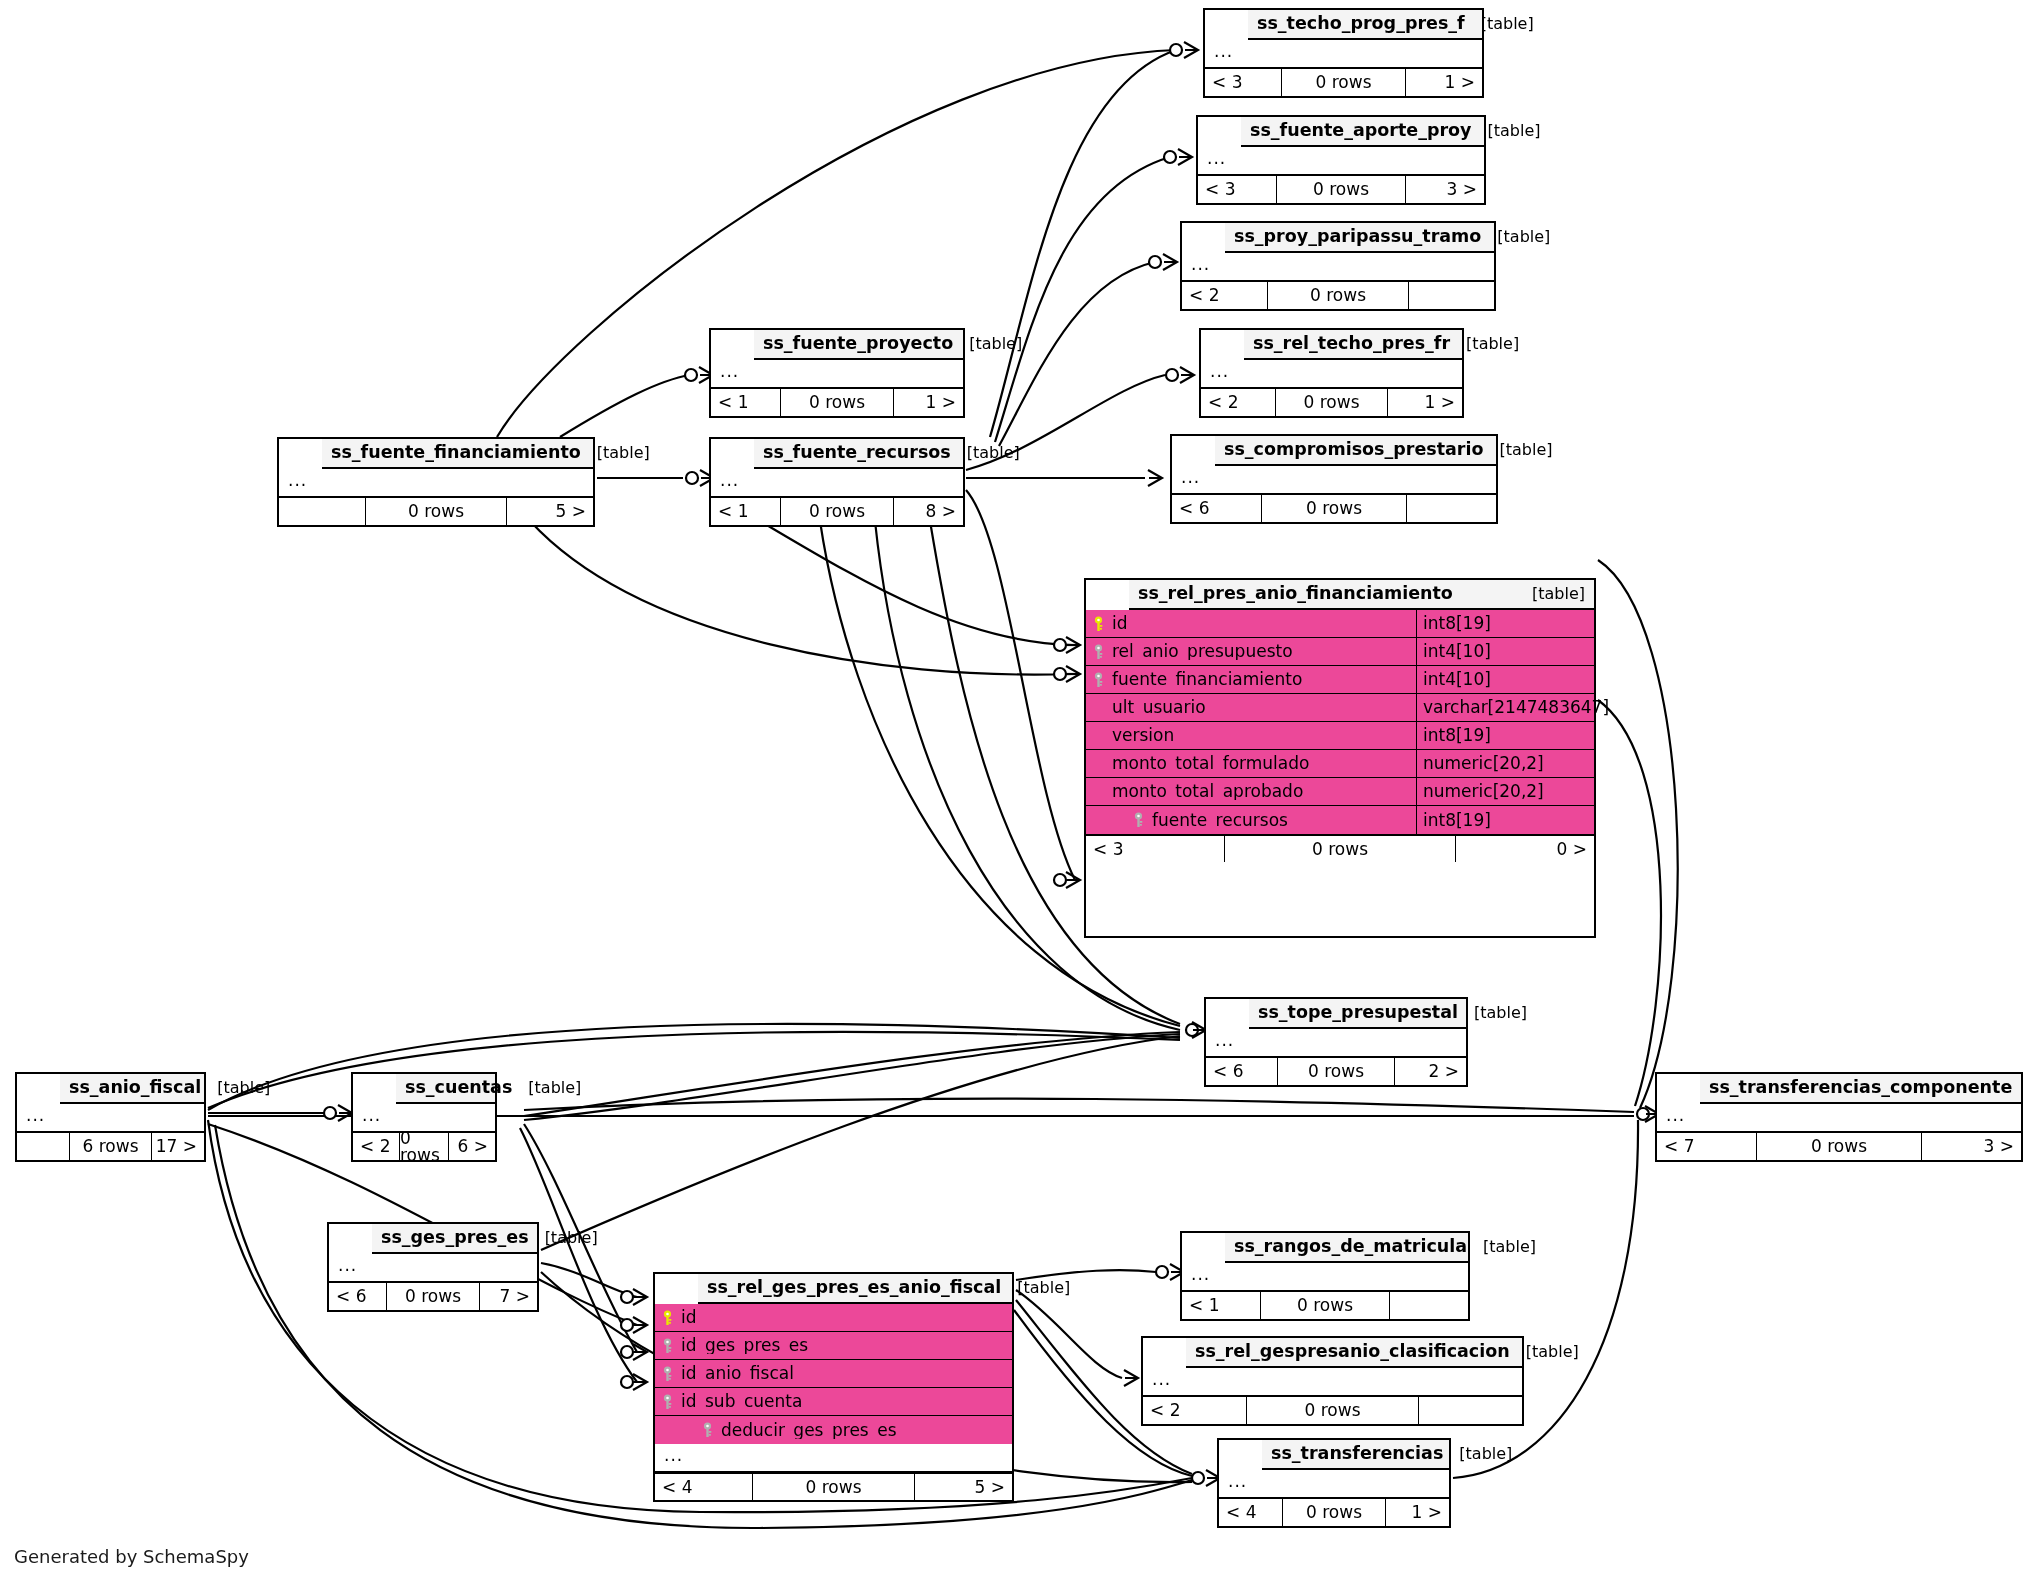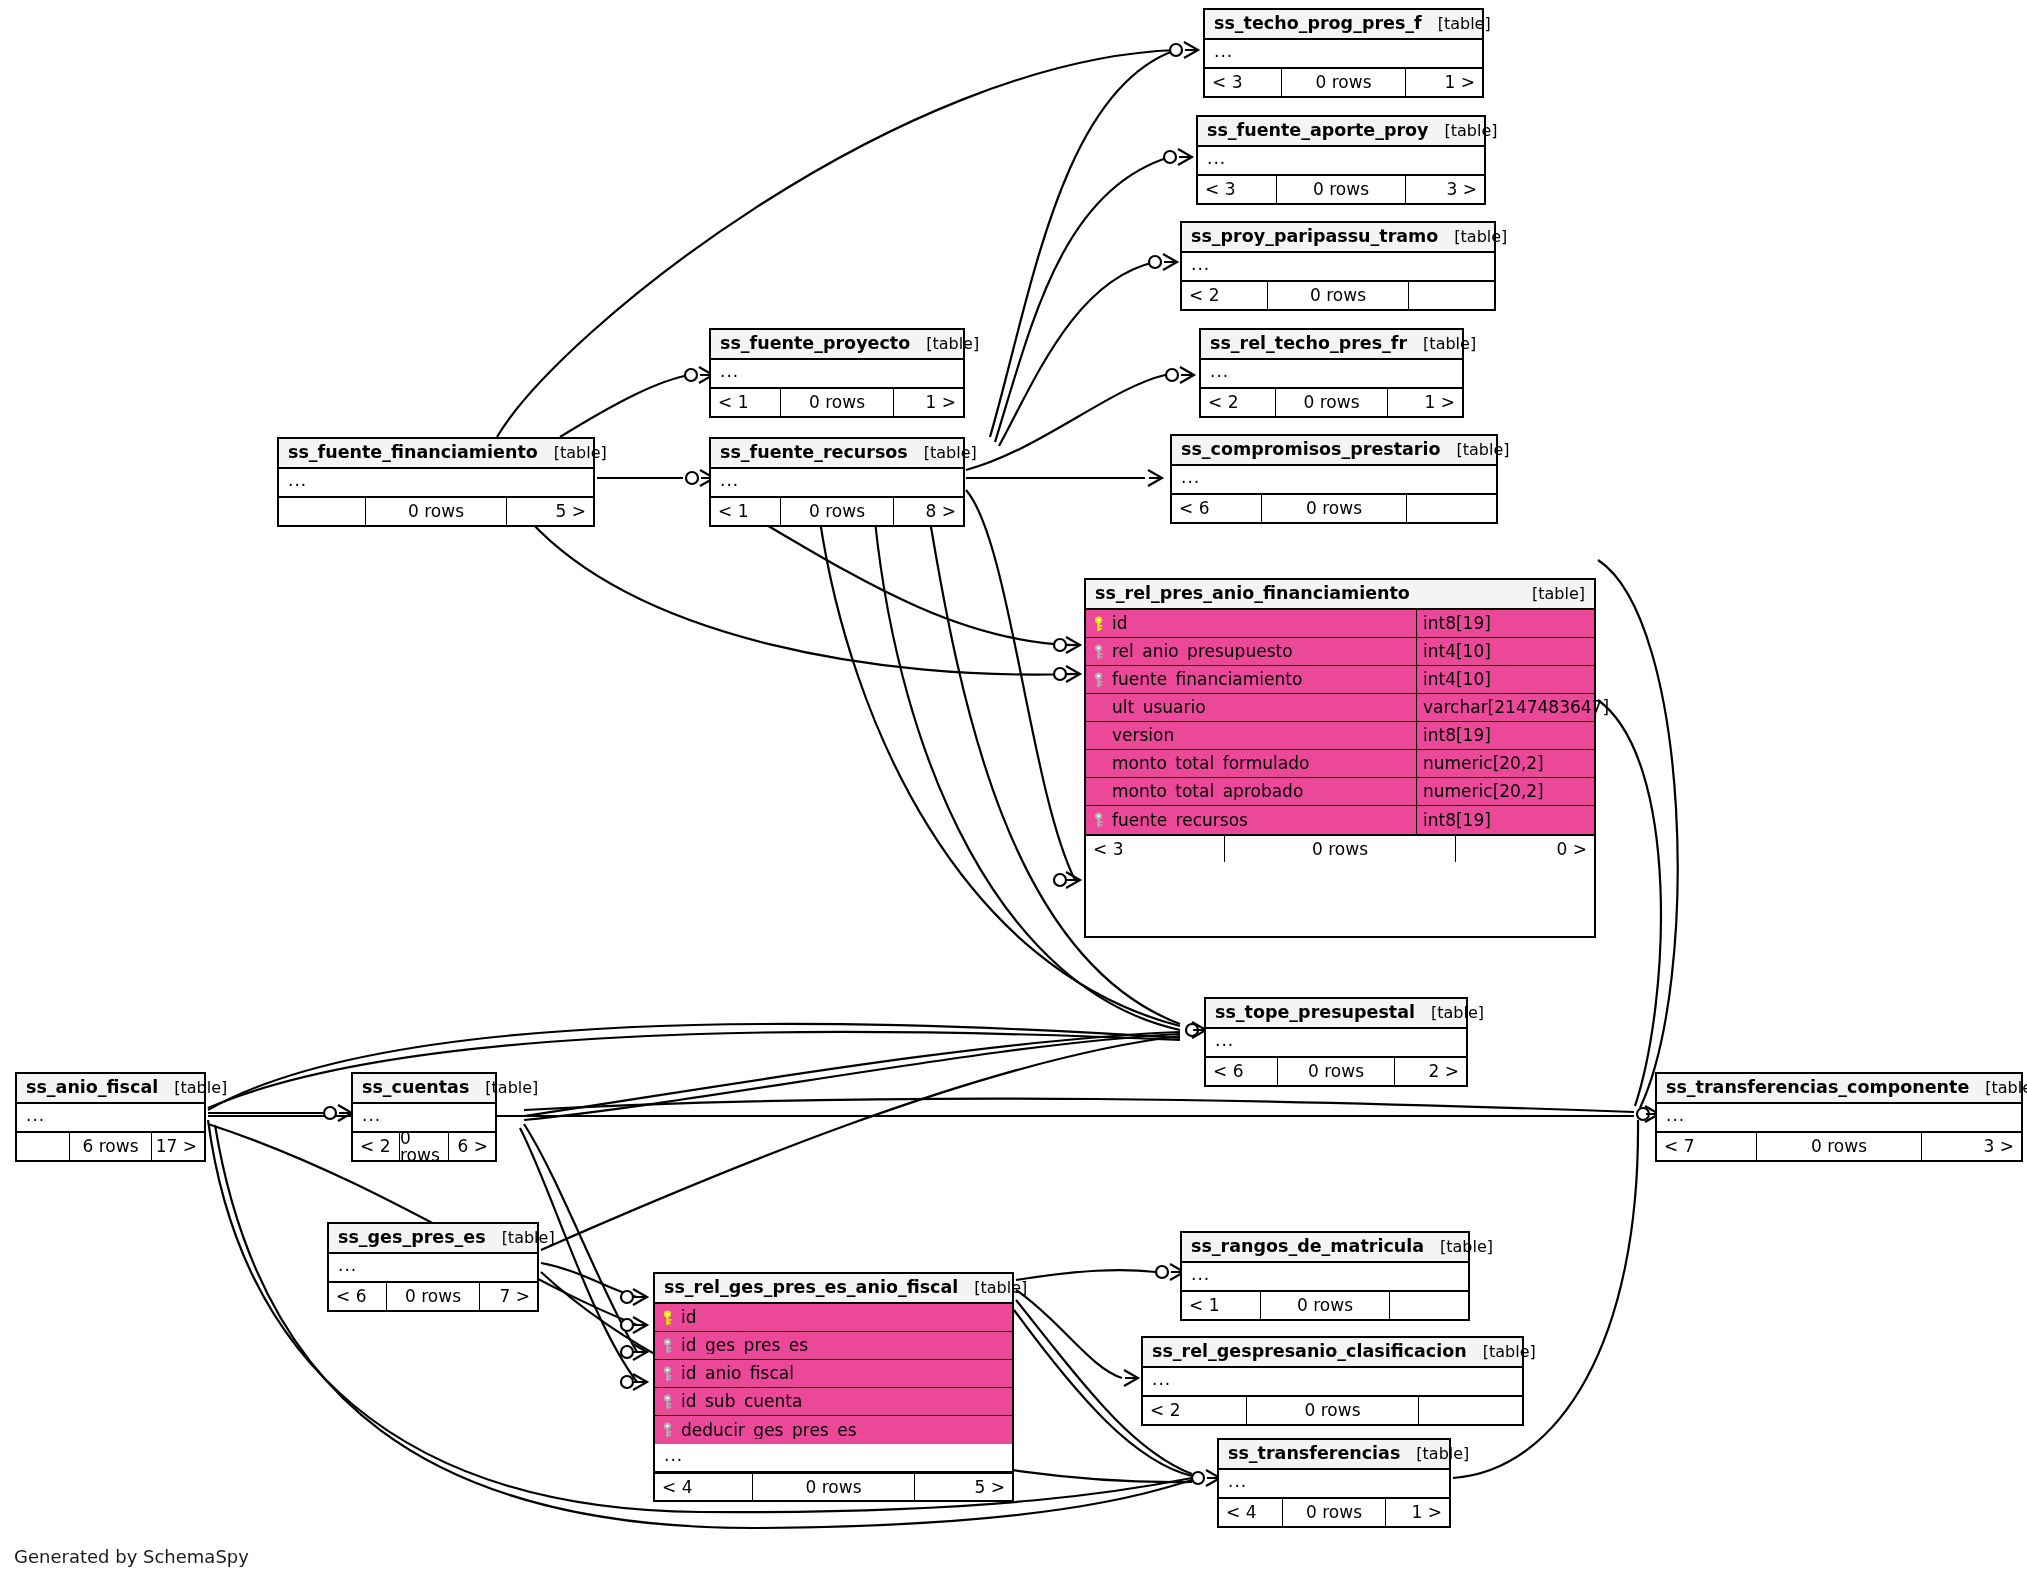--- a/index.html
+++ b/index.html
@@ -38,20 +38,21 @@
   }
   .tbl .hdr {
     display: flex;
     align-items: center;
     justify-content: space-between;
     background: #f4f4f4;
     border-bottom: 2px solid #000000;
     padding: 5px 9px 6px 9px;
     box-sizing: border-box;
     height: 30px;
+    margin-left: 43px;
   }
   .tbl .hdr .tname {
     font-weight: bold;
     font-size: 17.5px;
     color: #000000;
     white-space: nowrap;
   }
   .tbl .hdr .ttag {
     font-weight: normal;
     font-size: 16px;
@@ -140,21 +141,21 @@
   .tbl .foot .f3 {
     flex: 0 0 auto;
     display: flex;
     align-items: center;
     justify-content: flex-end;
     padding-right: 7px;
     font-size: 17px;
     box-sizing: border-box;
   }
   .tbl.detail .foot { border-top: 2px solid #000000; }
-  .tbl.detail .col:last-of-type { border-bottom: none; }
+  .tbl.detail .col:last-of-type { border-bottom: none; padding-left: 40px; }
   #footer-credit {
     position: absolute;
     left: 14px;
     top: 1546px;
     font-size: 18px;
     color: #1a1a1a;
     white-space: nowrap;
     z-index: 6;
   }
 </style>

